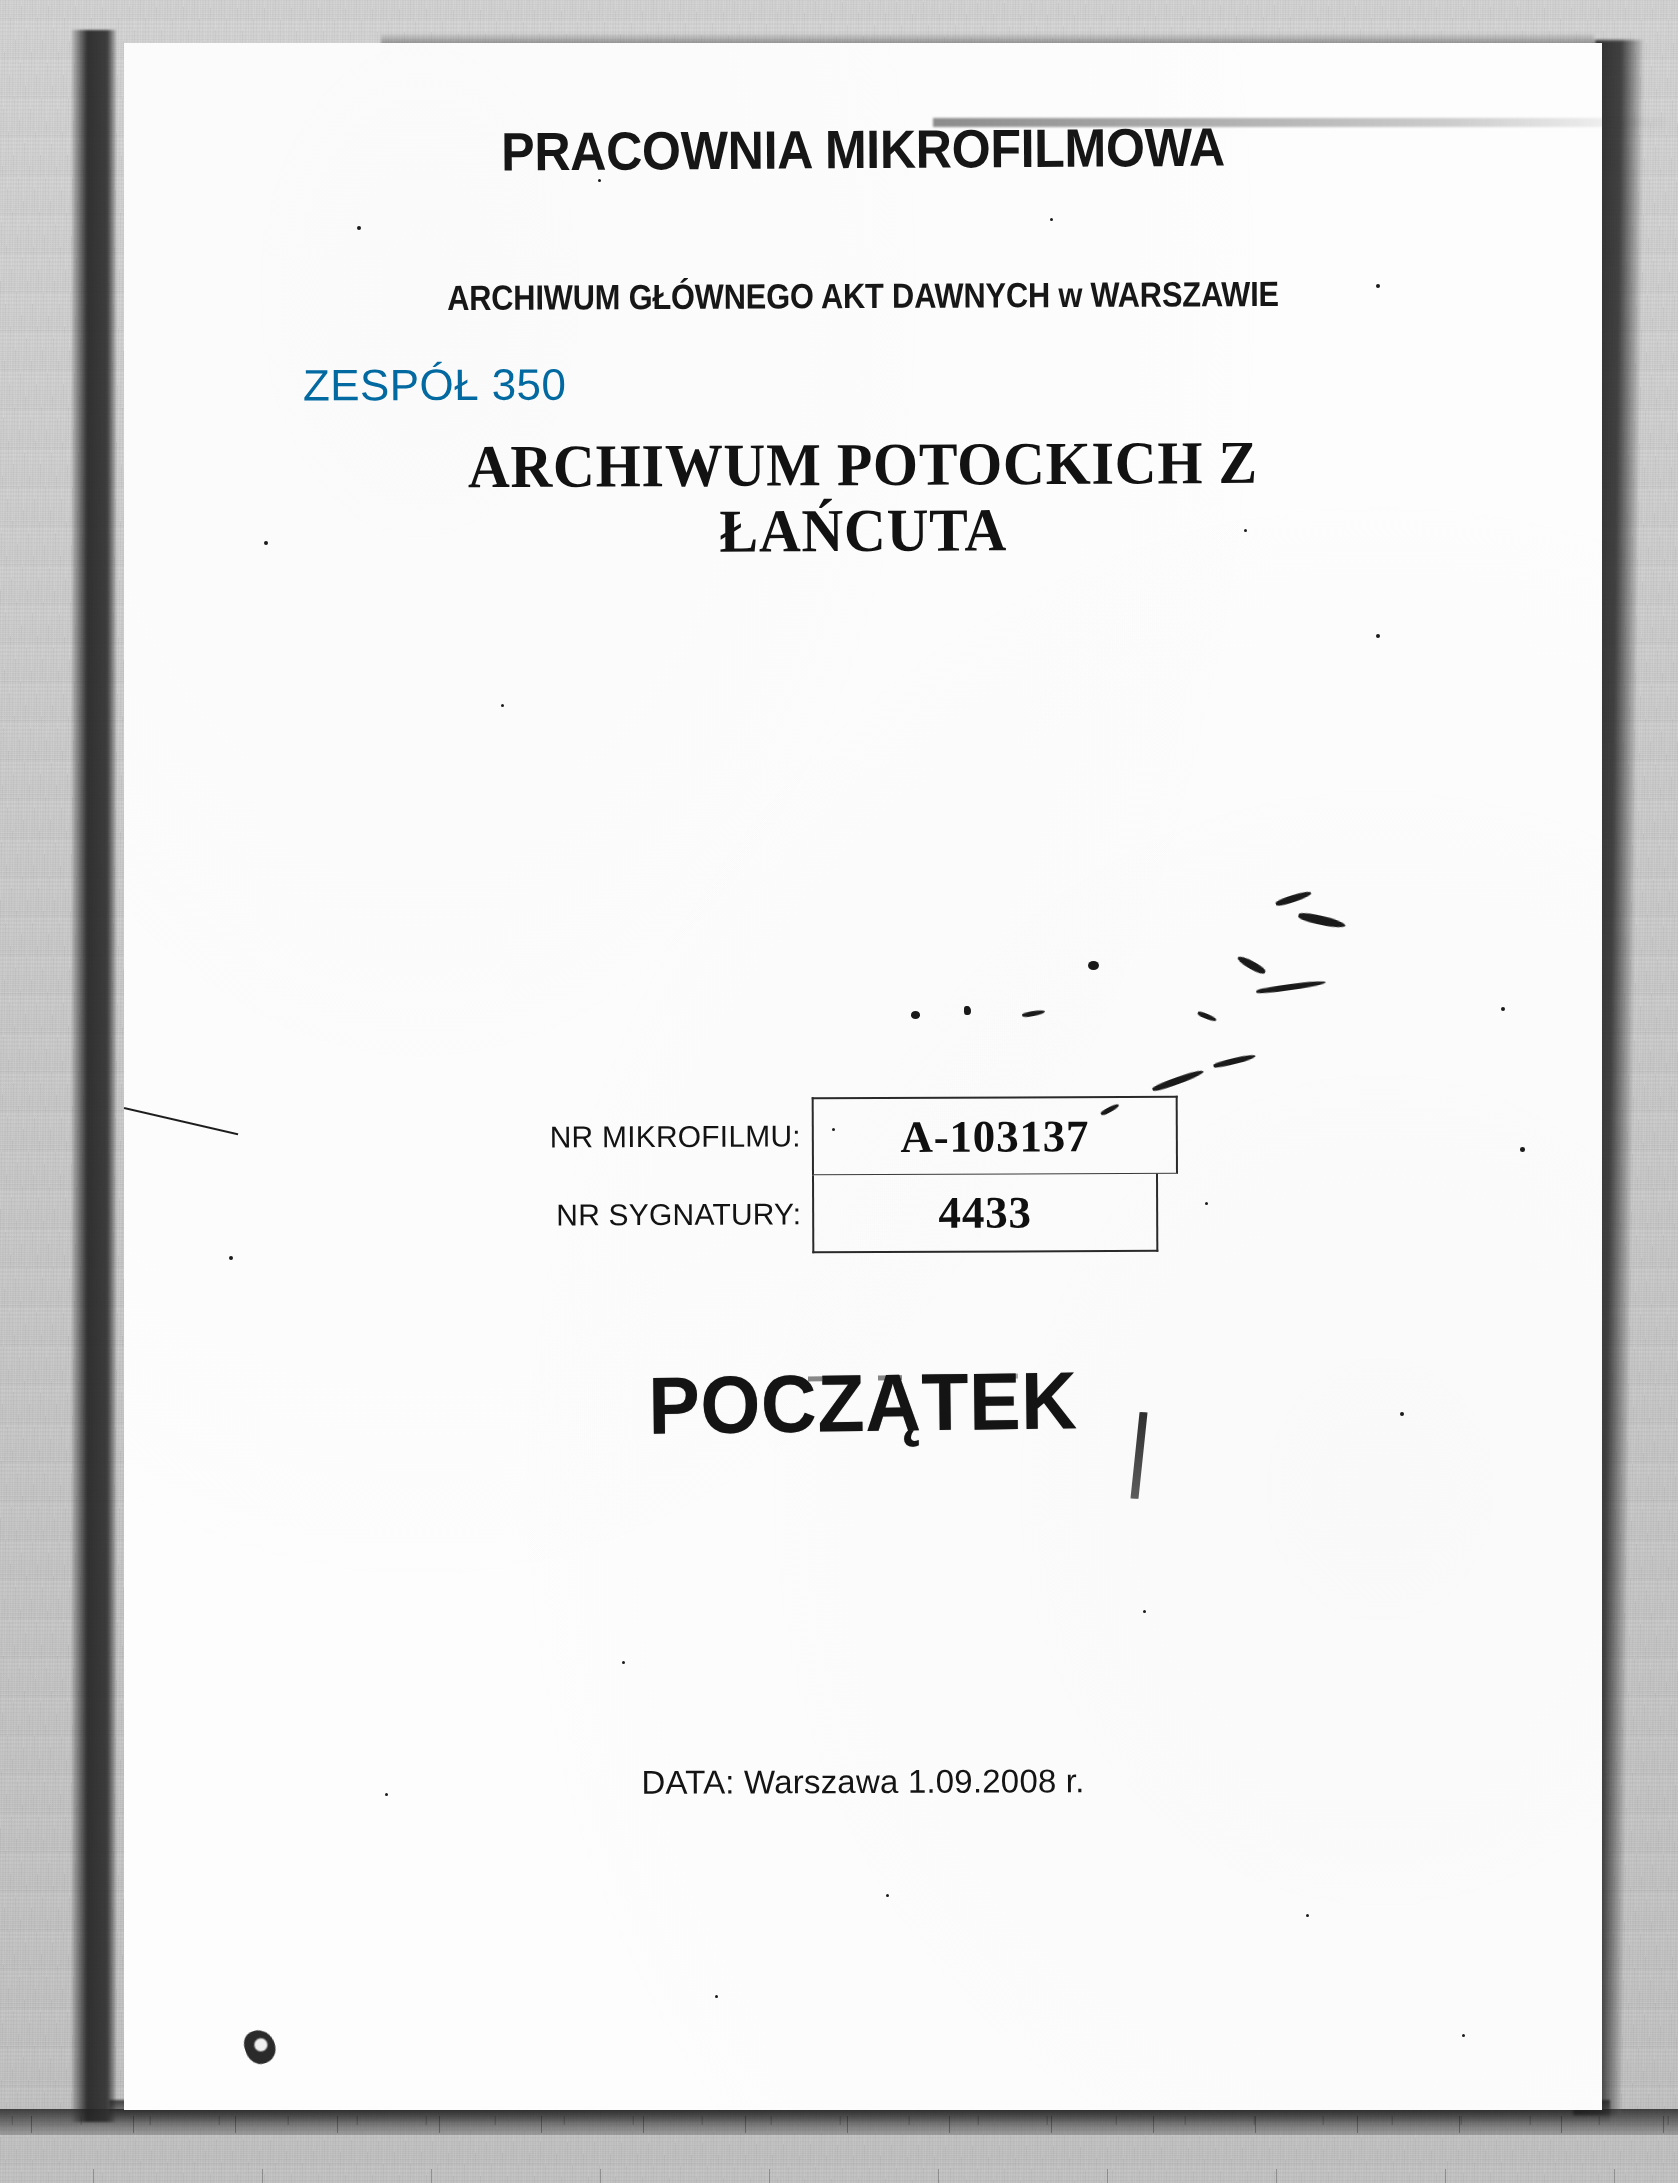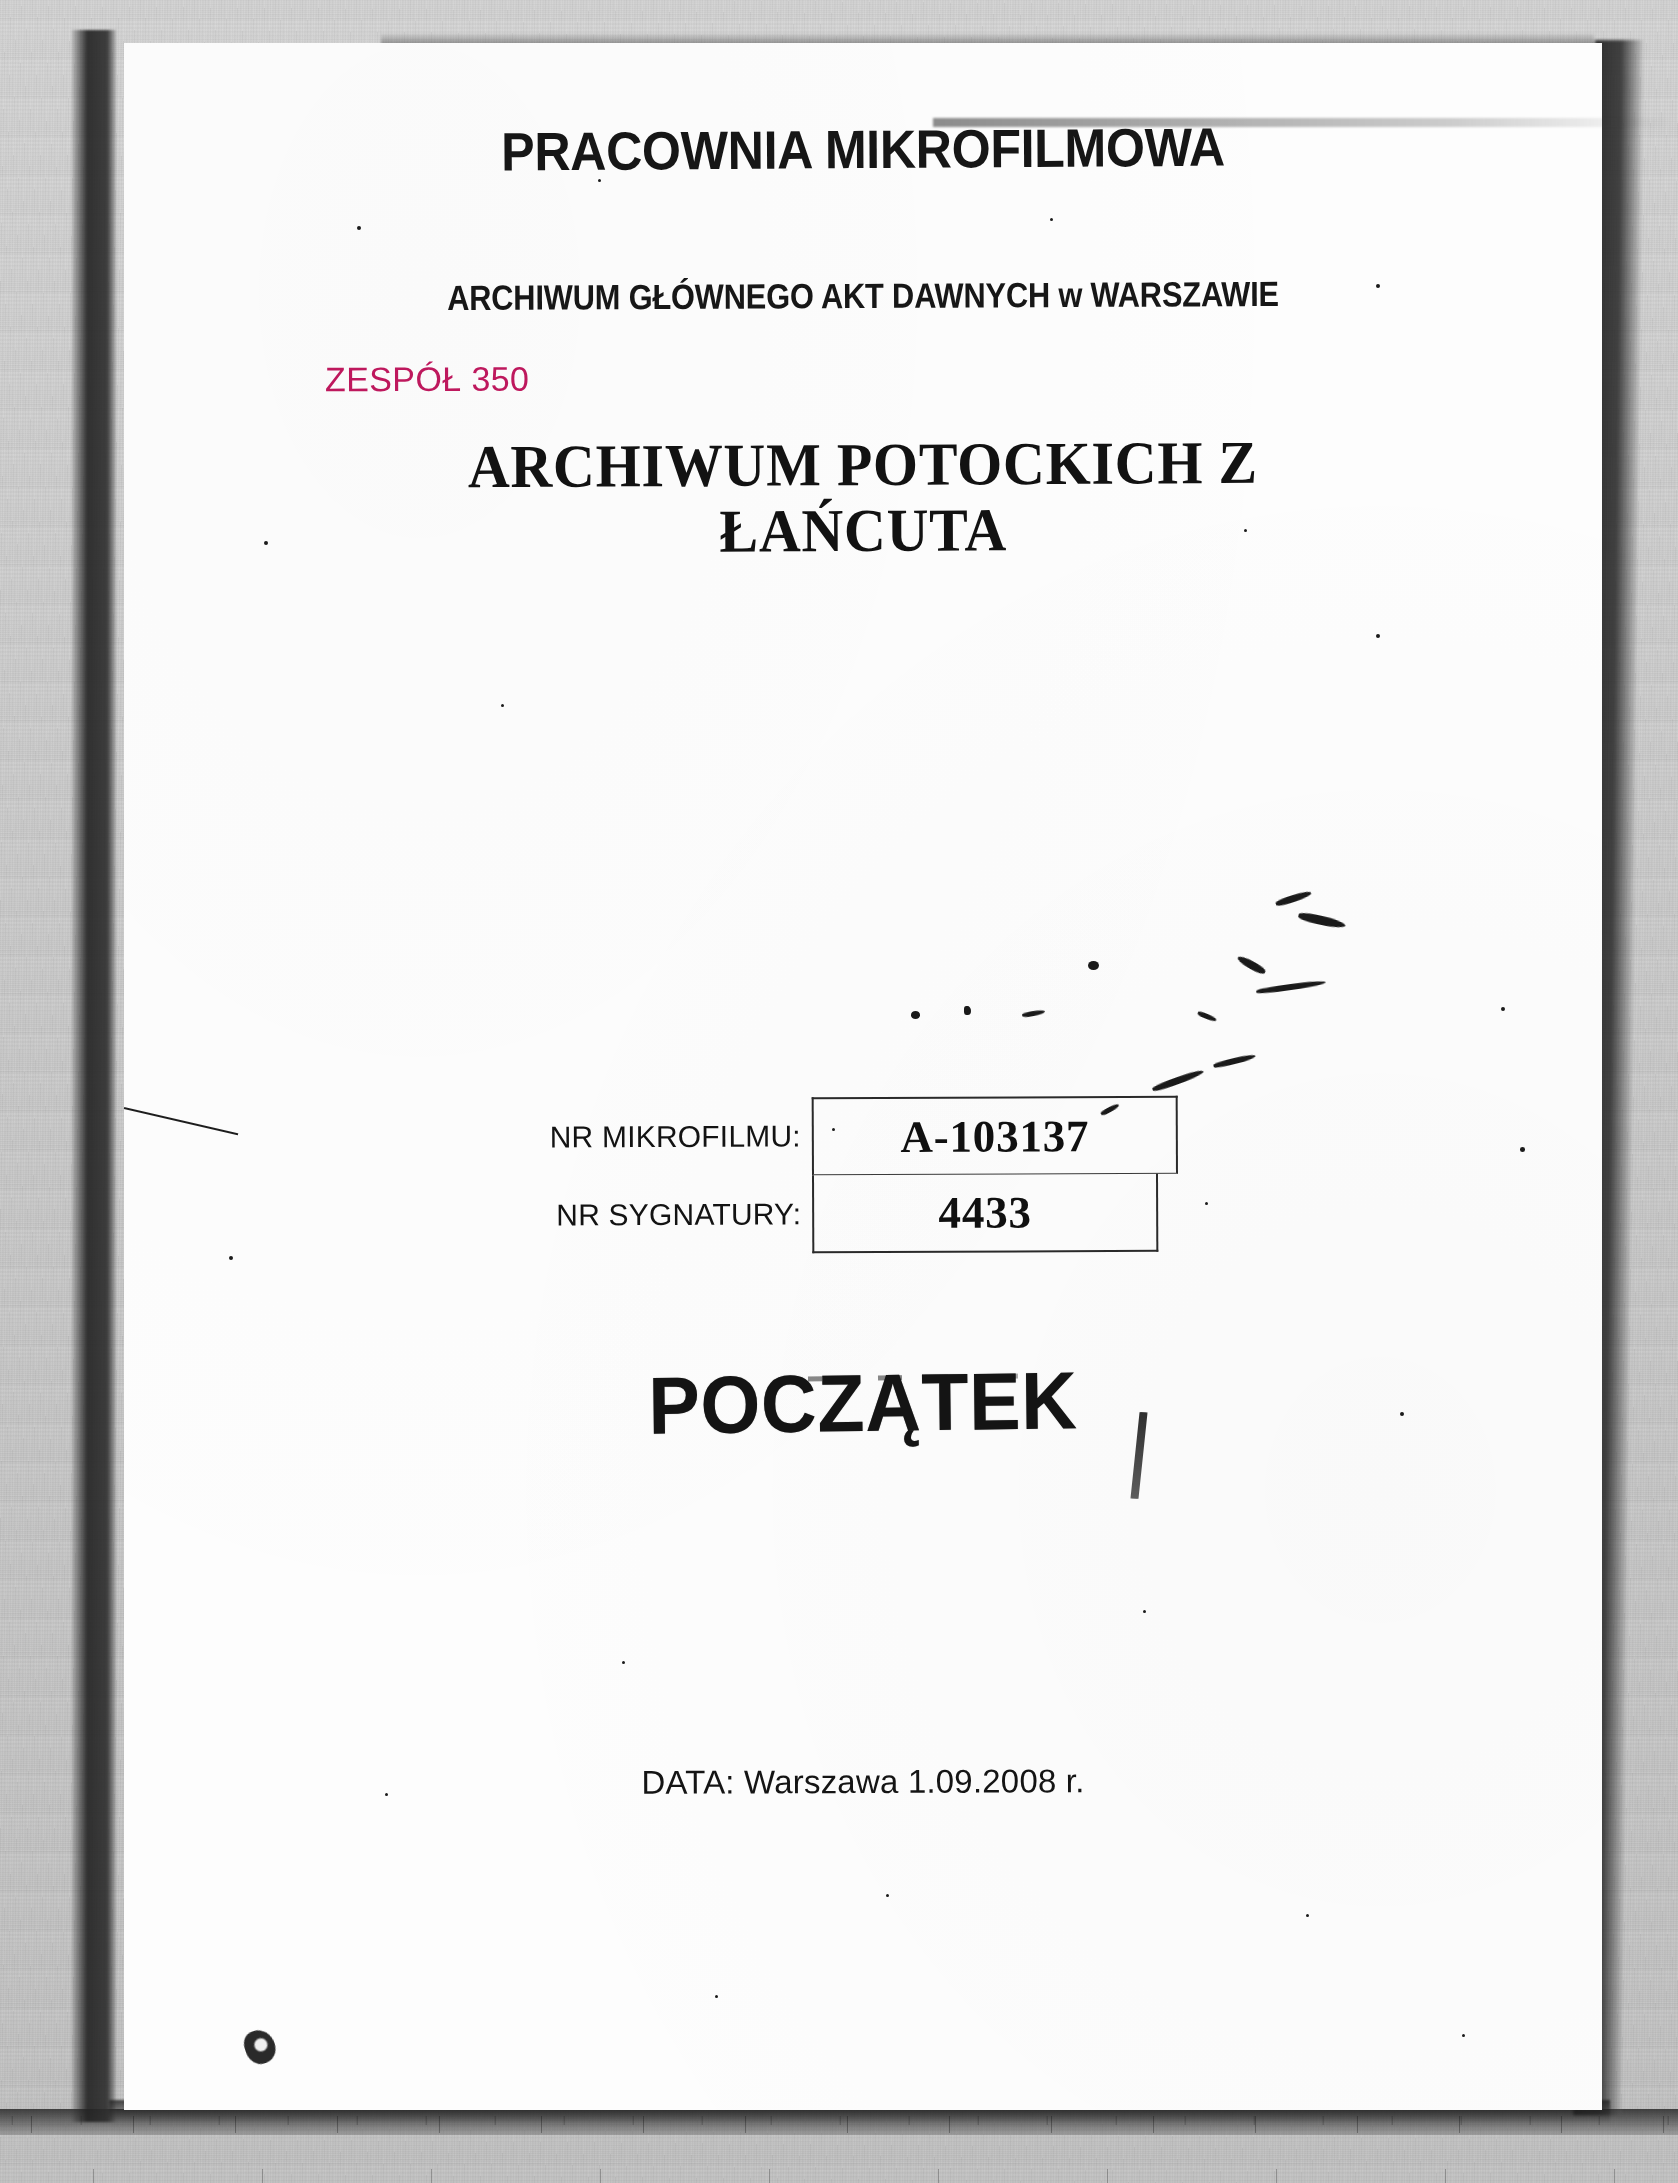--- a/index.html
+++ b/index.html
@@ -136,26 +136,25 @@
     letter-spacing: -0.2px;
     color: #171717;
     transform: scaleX(0.88) rotate(-0.25deg);
     white-space: nowrap;
   }
 
   .fonds-line {
     position: absolute;
     left: 179px;
     top: 317px;
-    font-size: 34px;
+    font-size: 44px;
     font-weight: normal;
     letter-spacing: 0.4px;
-    color: #be185d;
+    color: #0369a1;
     transform: rotate(-0.2deg);
-    margin-left: 22px;
   }
 
   .collection-title {
     position: absolute;
     left: 0; right: 0;
     top: 389px;
     text-align: center;
     font-family: "Liberation Serif", serif;
     font-weight: bold;
     font-size: 61px;

